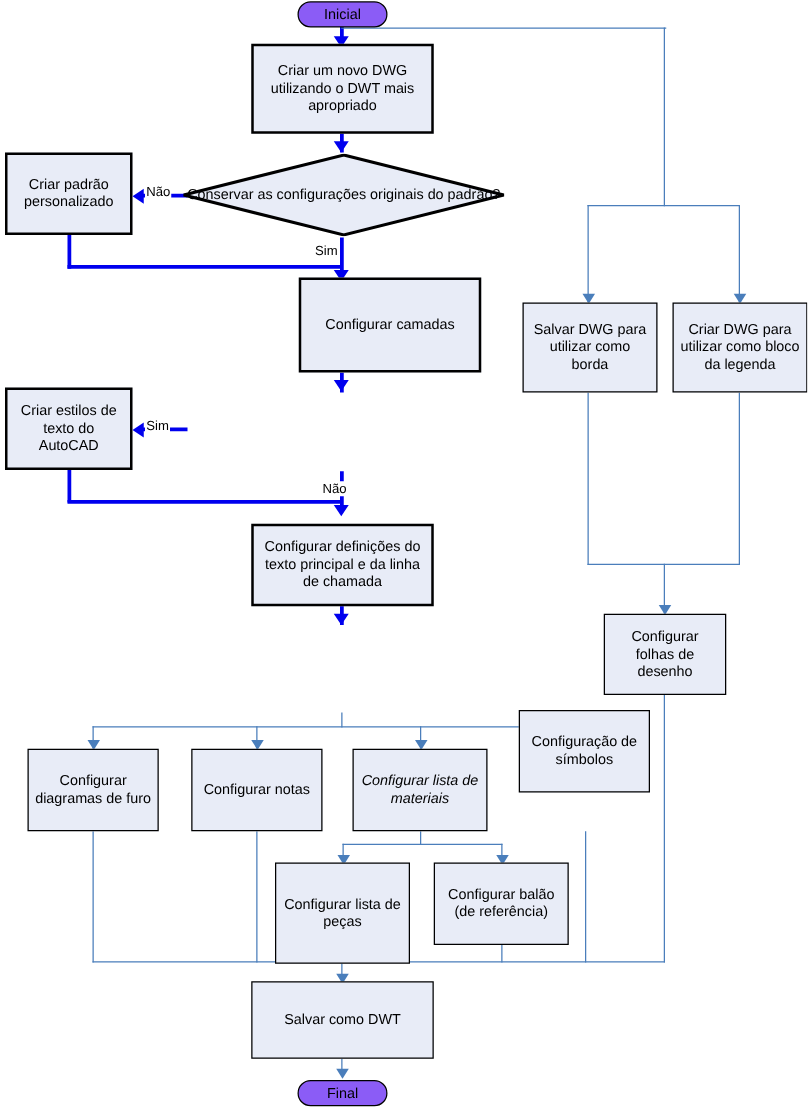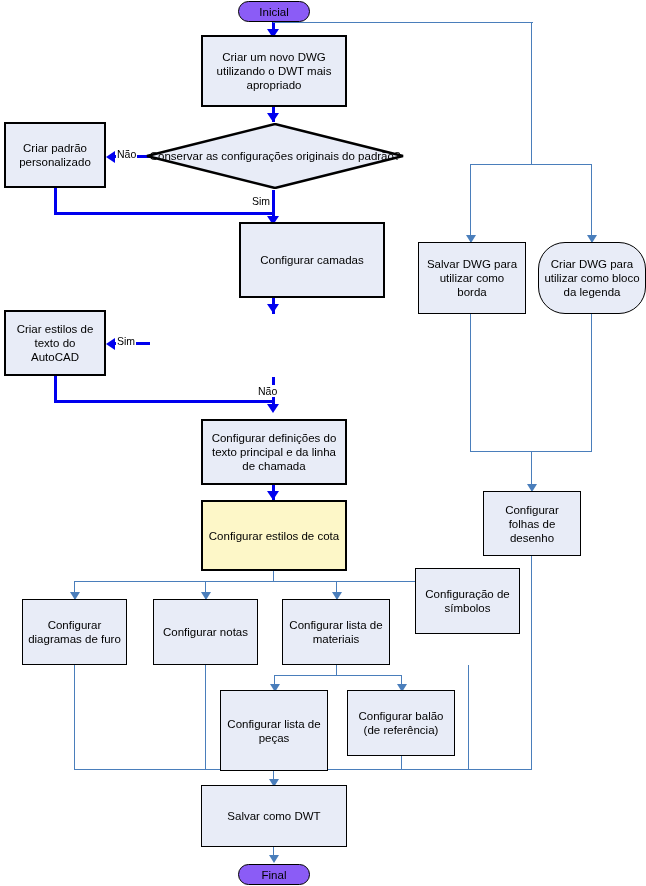--- a/index.html
+++ b/index.html
@@ -153,50 +153,47 @@
   </div>
 
   <div class="node proc-main" style="left:201px;top:222px;width:146px;height:76px;margin-left:38px;">
     <span>Configurar camadas</span>
   </div>
 
   <div class="node proc-thin" style="left:418px;top:242px;width:108px;height:72px;">
     <span>Salvar DWG para utilizar como borda</span>
   </div>
 
-  <div class="node proc-thin" style="left:538px;top:242px;width:108px;height:72px;border-radius:27px;">
+  <div class="node proc-thin" style="left:538px;top:242px;width:108px;height:72px;">
     <span>Criar DWG para utilizar como bloco da legenda</span>
   </div>
 
 
   <div class="node proc-main" style="left:4px;top:310px;width:102px;height:66px;">
     <span>Criar estilos de texto do AutoCAD</span>
   </div>
 
   <div class="node proc-main" style="left:201px;top:419px;width:146px;height:66px;">
     <span>Configurar definições do texto principal e da linha de chamada</span>
   </div>
 
-  <div class="node proc-hl" style="left:201px;top:500px;width:146px;height:71px;">
-    <span>Configurar estilos de cota</span>
-  </div>
 
   <div class="node proc-thin" style="left:483px;top:491px;width:98px;height:65px;">
     <span>Configurar folhas de desenho</span>
   </div>
 
   <div class="node proc-thin" style="left:22px;top:599px;width:105px;height:66px;">
     <span>Configurar diagramas de furo</span>
   </div>
 
   <div class="node proc-thin" style="left:153px;top:599px;width:105px;height:66px;">
     <span>Configurar notas</span>
   </div>
 
-  <div class="node proc-thin" style="left:282px;top:599px;width:108px;height:66px;">
+  <div class="node proc-thin" style="left:282px;top:599px;width:108px;height:66px;font-style:italic;">
     <span>Configurar lista de materiais</span>
   </div>
 
   <div class="node proc-thin" style="left:415px;top:568px;width:105px;height:66px;">
     <span>Configuração de símbolos</span>
   </div>
 
   <div class="node proc-thin" style="left:220px;top:690px;width:108px;height:81px;">
     <span>Configurar lista de peças</span>
   </div>

